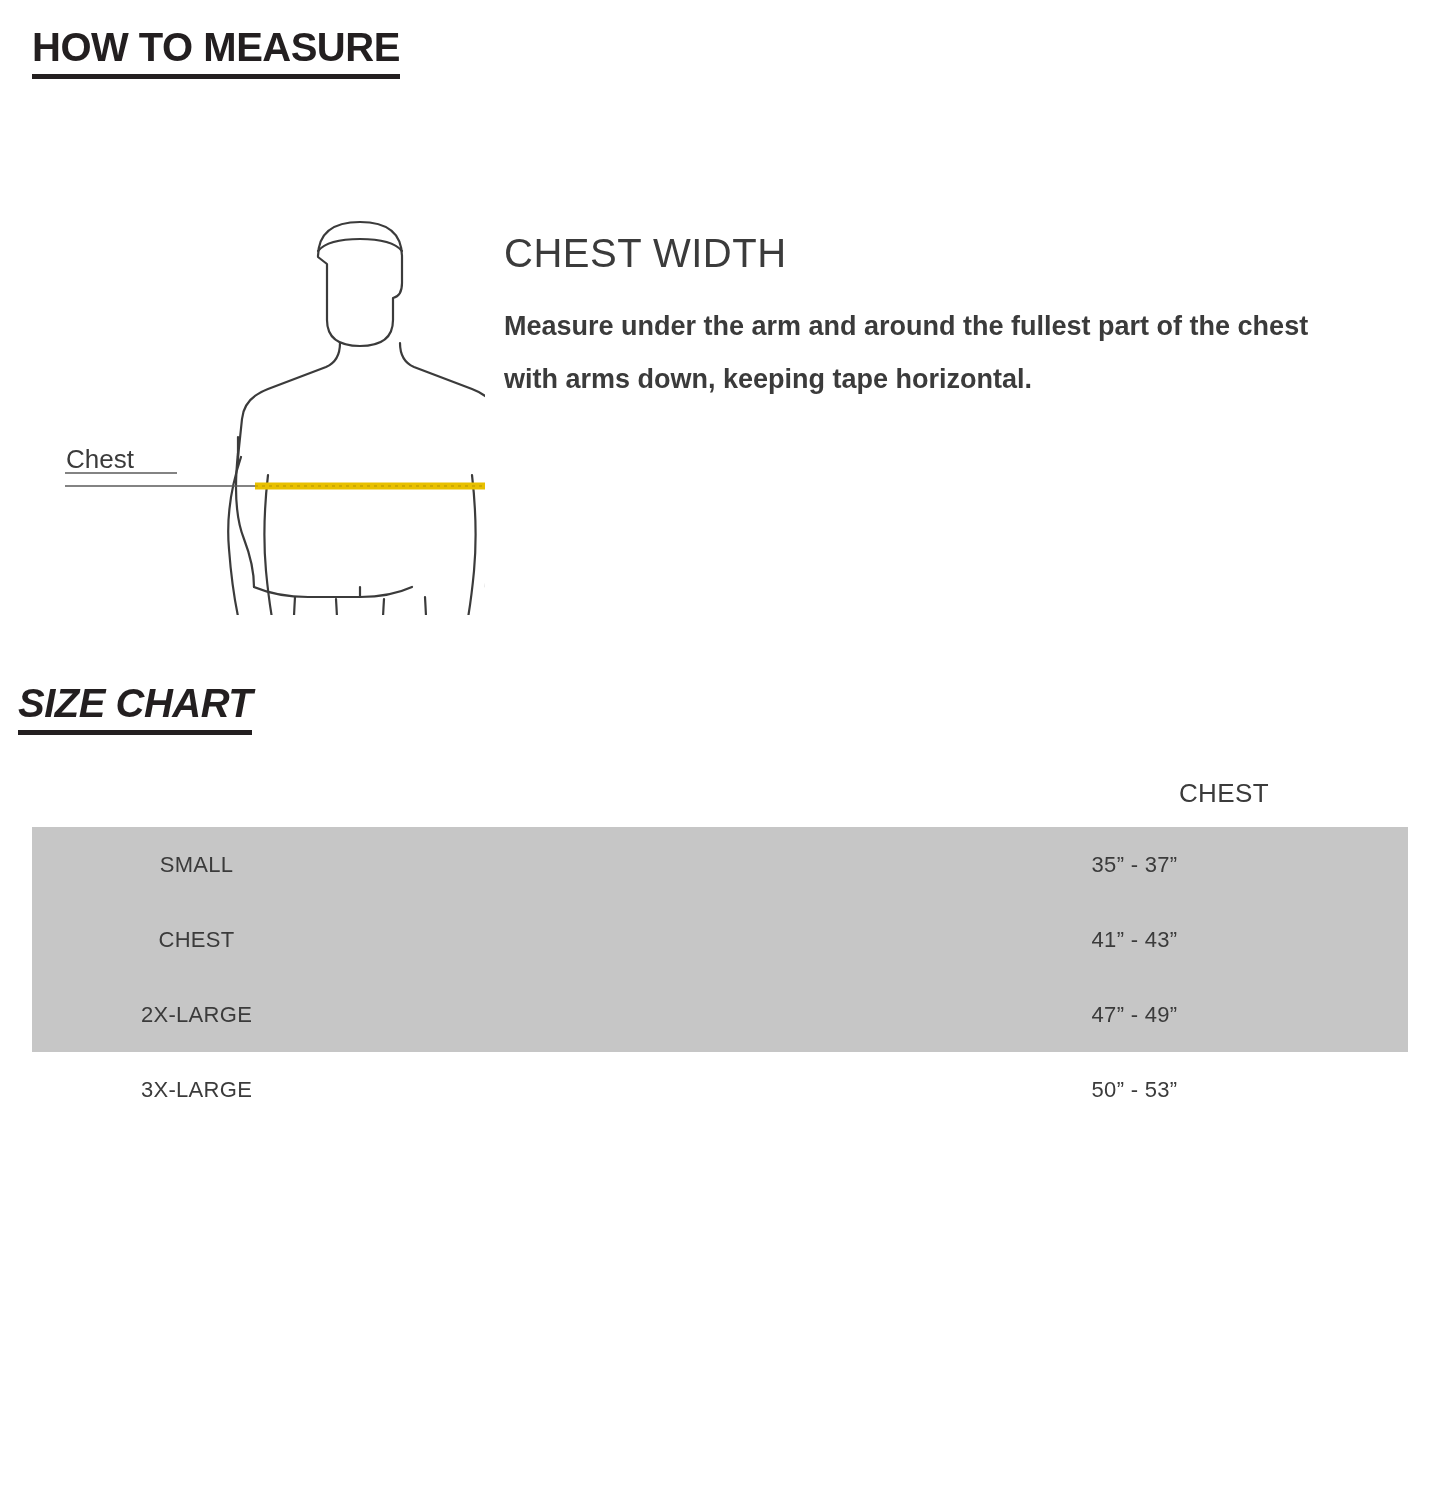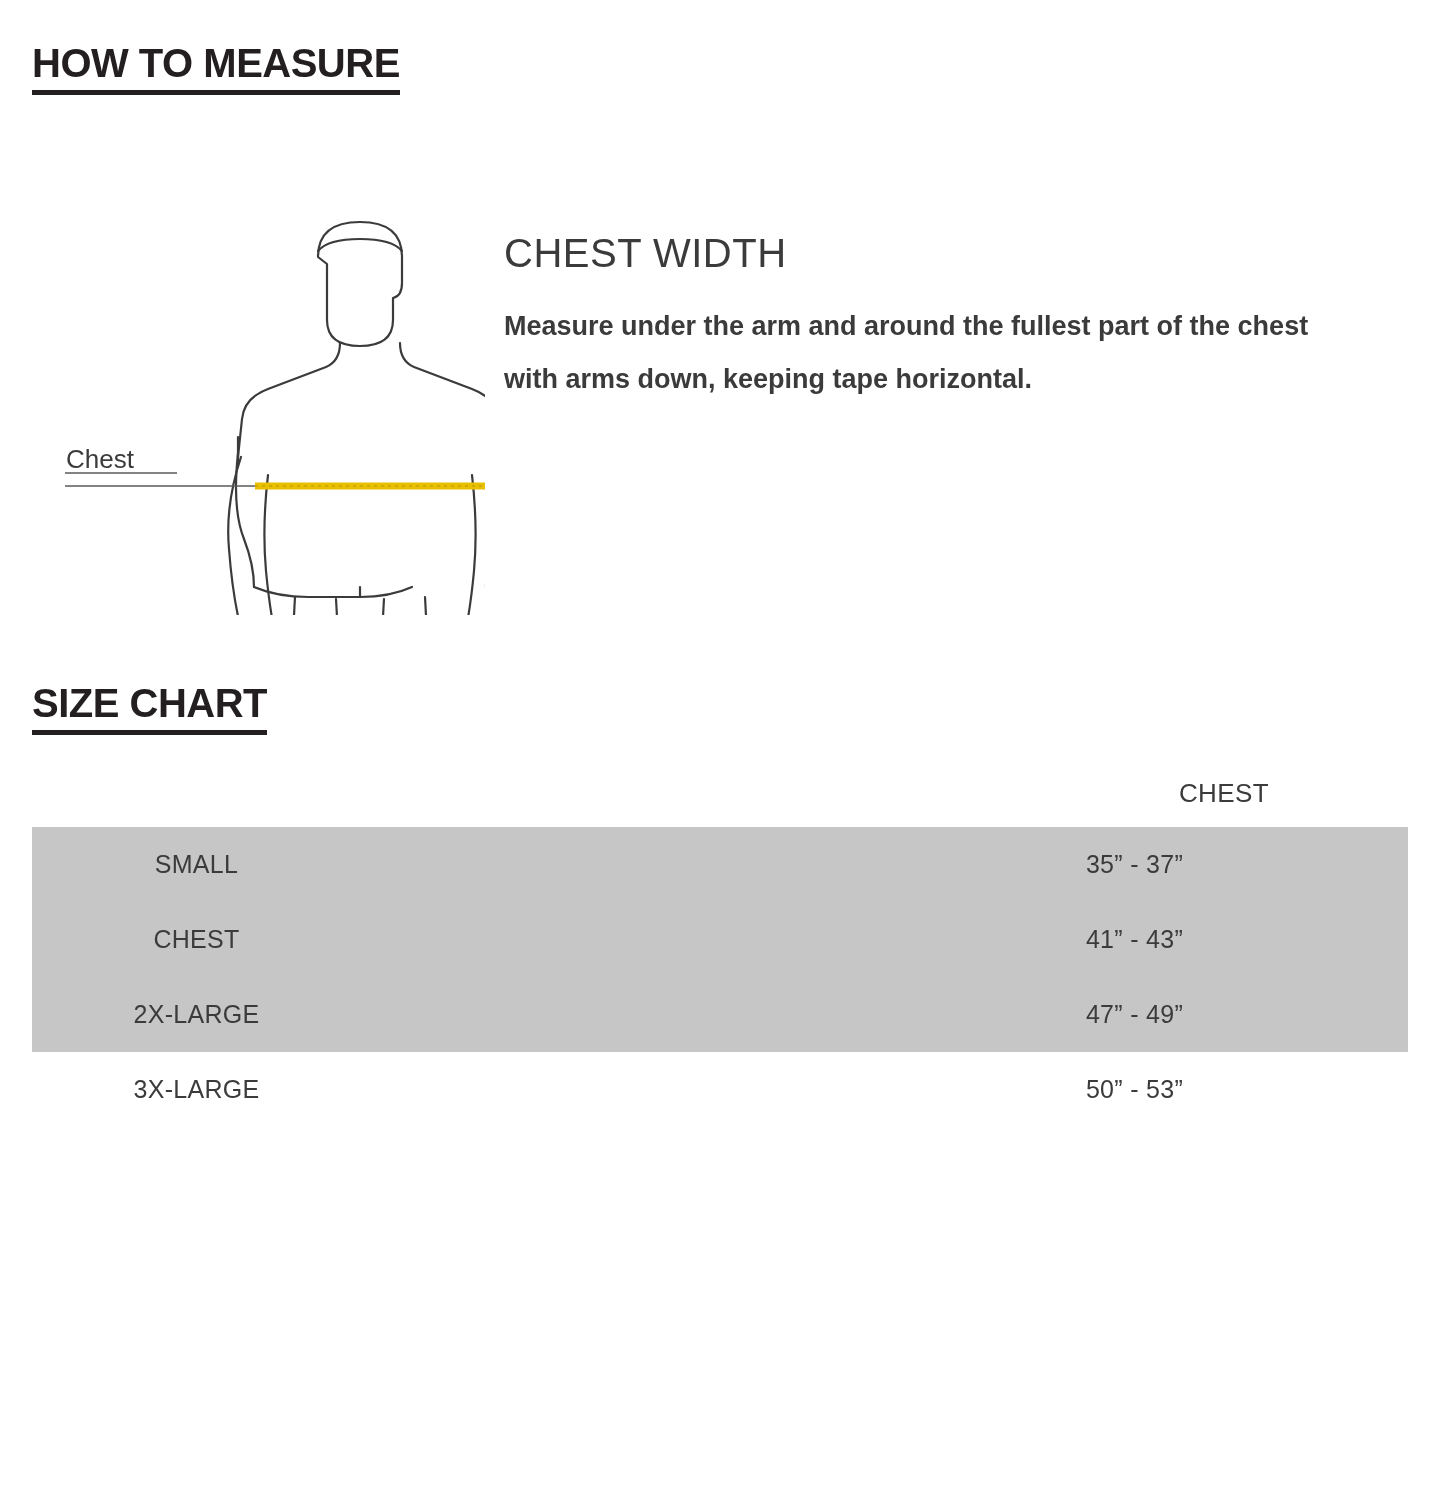--- a/index.html
+++ b/index.html
@@ -23,22 +23,22 @@
     font-weight: bold;
     font-size: 40px;
     letter-spacing: -0.5px;
     color: #231f20;
     padding-bottom: 6px;
     border-bottom: 5px solid #231f20;
     display: inline-block;
     line-height: 1.05;
     white-space: nowrap;
   }
-  #how-to-measure-heading { left: 32px; top: 42px; }
-  #size-chart-heading { left: 32px; top: 682px; }
+  #how-to-measure-heading { left: 32px; top: 26px; }
+  #size-chart-heading { left: 18px; top: 682px; font-style: italic; }
 
   
   .measure-block {
     position: absolute;
     left: 0;
     top: 175px;
     width: 1440px;
     height: 450px;
   }
   .figure-wrap {
@@ -88,21 +88,21 @@
   .size-table th {
     font-weight: normal;
     font-size: 26px;
     color: #3b3b3b;
     padding: 8px 0 18px 0;
     text-align: center;
     letter-spacing: 0.4px;
   }
   .size-table th.size-head { text-align: center; }
   .size-table td {
-    font-size: 25px;
+    font-size: 22px;
     color: #3b3b3b;
     height: 75px;
     text-align: center;
     letter-spacing: 0.3px;
     vertical-align: middle;
   }
   .size-table tbody tr.shaded td { background: #c6c6c6; }
   .size-table td.size-cell { padding-right: 680px; }
   .size-table td.chest-cell { padding-right: 180px; }
 </style>

